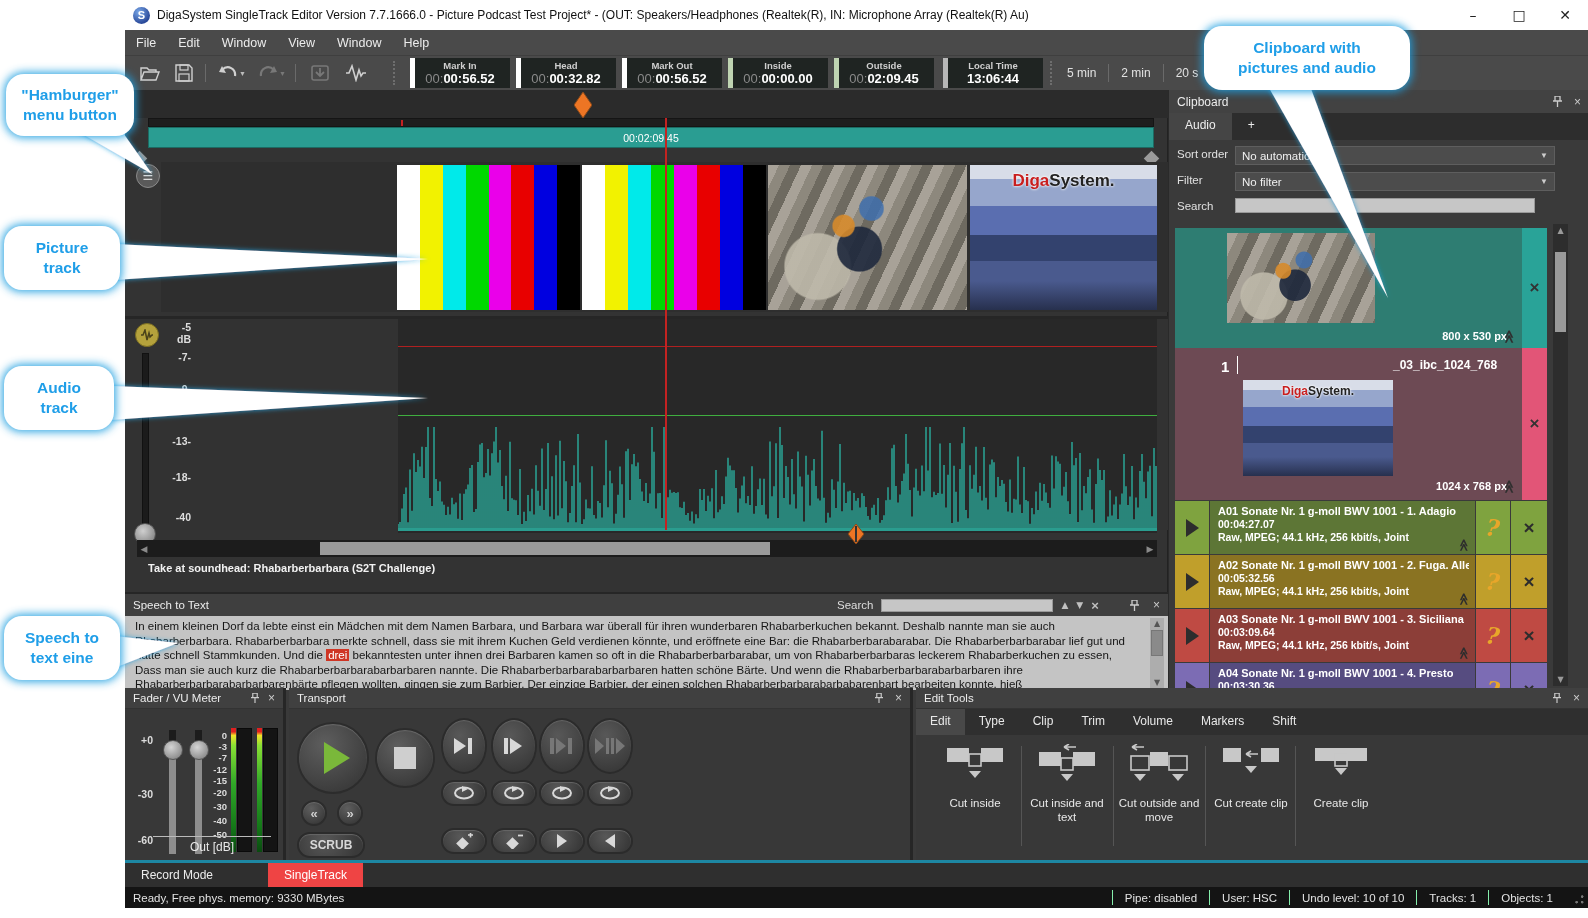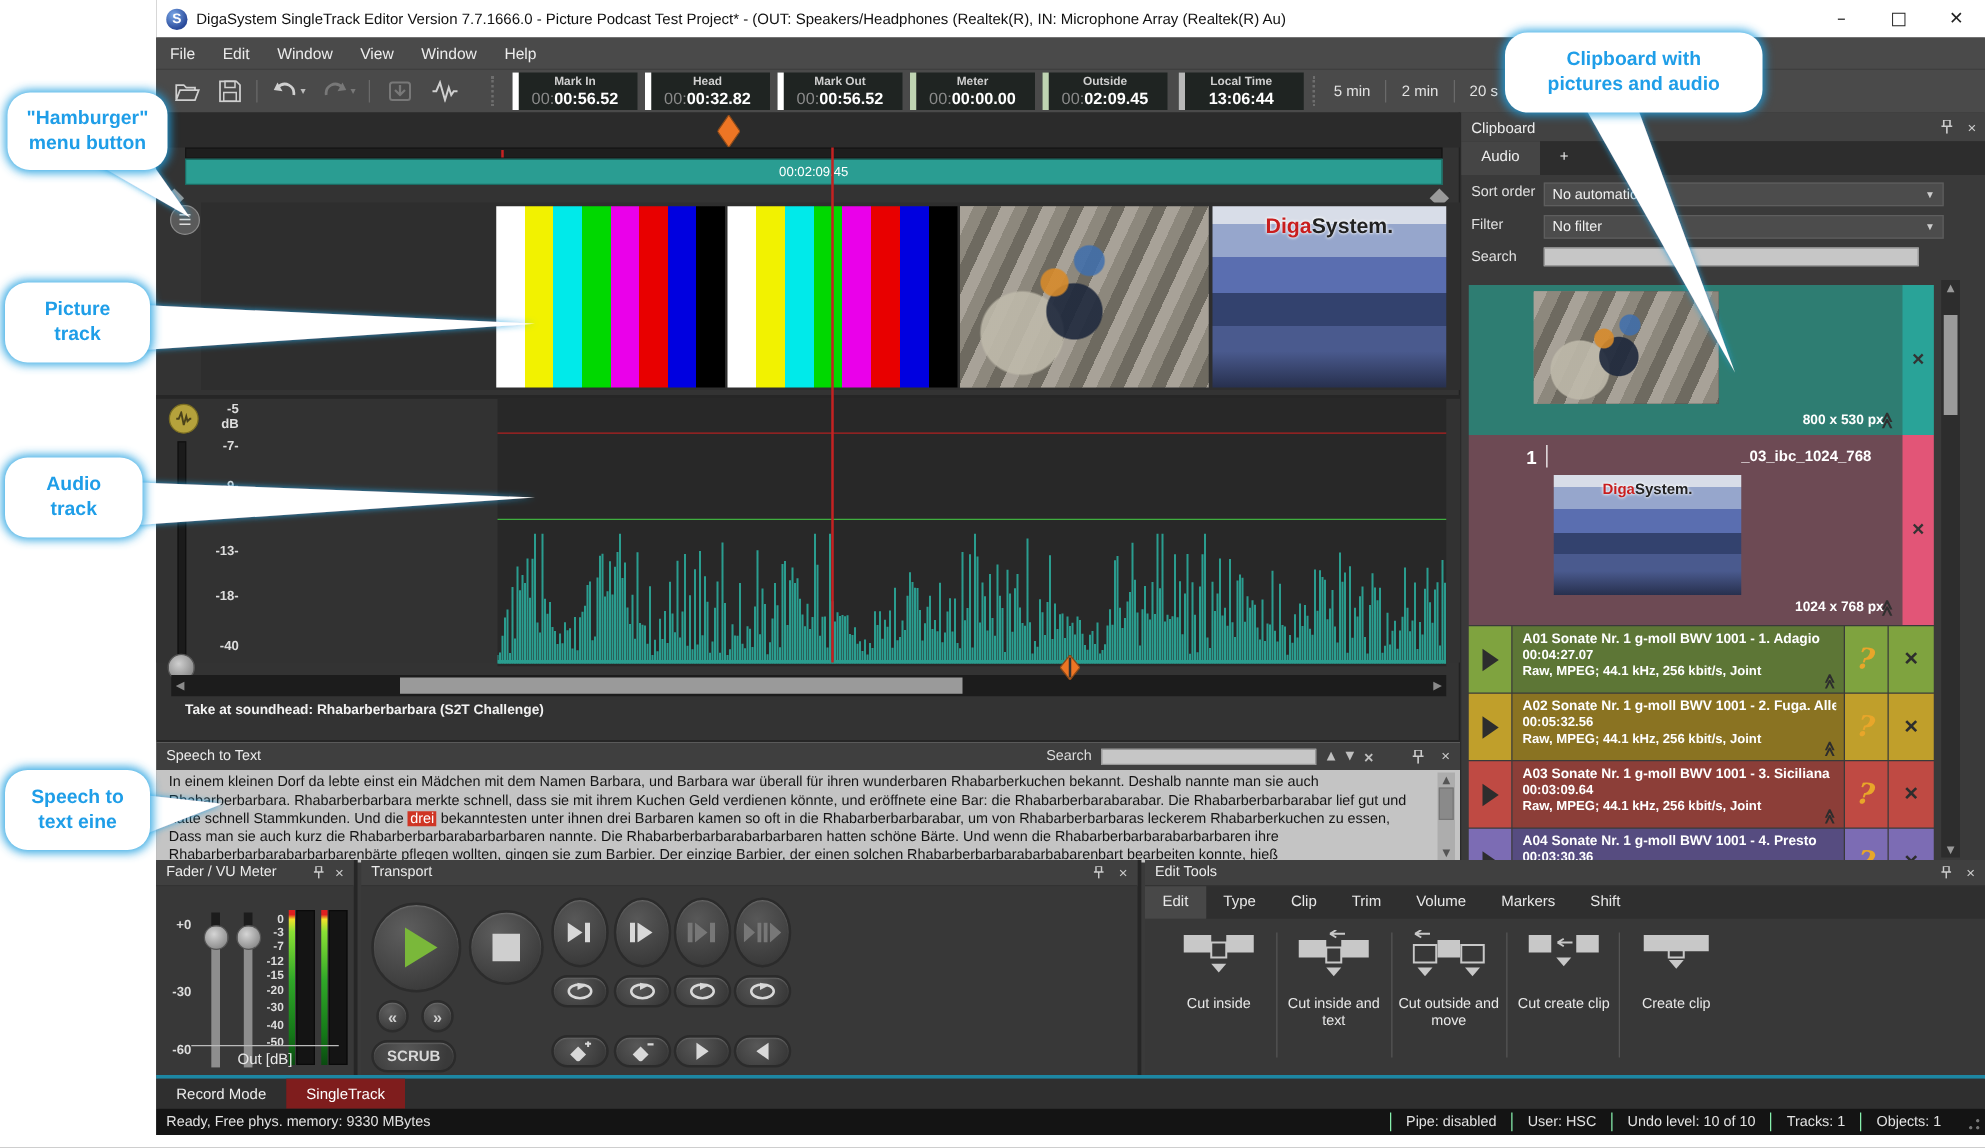--- a/index.html
+++ b/index.html
@@ -141,21 +141,21 @@
 .ettab.active { background:#484848; }
 .tool { position:absolute; top:56px; width:88px; text-align:center; }
 .tool .ticon { height:44px; display:flex; align-items:flex-start; justify-content:center; }
 .tool .tlabel { color:#e8e8e8; font-size:11.5px; line-height:14px; margin-top:8px; }
 .tsepv { position:absolute; top:58px; height:100px; border-left:1px solid #555; }
 
 
 #tealline { position:absolute; left:125px; top:860px; width:1463px; height:3px; background:#1d87a3; }
 #tabbar { position:absolute; left:125px; top:863px; width:1463px; height:24px; background:#2f2f2f; display:flex; align-items:stretch; }
 .btab { padding:4px 16px; color:#ececec; font-size:12px; display:flex; align-items:center; }
-.btab.active { background:#7f1d1d; color:#fff; }
+.btab.active { background:#ef4444; color:#fff;margin-left:39px; }
 #statusbar { position:absolute; left:125px; top:887px; width:1463px; height:21px; background:#141414; color:#e2e2e2; font-size:11.5px; display:flex; align-items:center; }
 #status-right { margin-left:auto; display:flex; align-items:center; height:100%; }
 #status-right .sseg { padding:0 12px; border-left:1px solid #86efac; height:70%; display:flex; align-items:center; }
 #grip { width:14px; height:14px; margin:0 3px 0 6px; background:
   radial-gradient(circle at 80% 80%, #777 1px, transparent 1.6px),
   radial-gradient(circle at 80% 40%, #777 1px, transparent 1.6px),
   radial-gradient(circle at 40% 80%, #777 1px, transparent 1.6px); }
 
 
 .callout { position:absolute; background:#fff; border-radius:16px; box-shadow:0 0 0 2px #fff, 0 0 8px 4px rgba(32,160,224,.9); color:#1f9ee8; font-size:15.5px; font-weight:bold; display:flex; flex-direction:column; align-items:center; justify-content:center; line-height:20px; z-index:60; text-align:center; }
@@ -237,21 +237,21 @@
     <span class="tc-l">Head</span>
     <span class="tc-v"><em>00:</em><strong>00:32.82</strong></span>
   </div>
   <div class="tc" style="left:497px">
     <i class="edge" style="background: rgb(255, 255, 255);"></i>
     <span class="tc-l">Mark Out</span>
     <span class="tc-v"><em>00:</em><strong>00:56.52</strong></span>
   </div>
   <div class="tc" style="left:603px">
     <i class="edge" style="background: rgb(191, 212, 178);"></i>
-    <span class="tc-l">Meter</span>
+    <span class="tc-l">Inside</span>
     <span class="tc-v"><em>00:</em><strong>00:00.00</strong></span>
   </div>
   <div class="tc" style="left:709px">
     <i class="edge" style="background: rgb(191, 212, 178);"></i>
     <span class="tc-l">Outside</span>
     <span class="tc-v"><em>00:</em><strong>02:09.45</strong></span>
   </div>
   <div class="tc" style="left:818px">
     <i class="edge" style="background: rgb(184, 184, 184);"></i>
     <span class="tc-l">Local Time</span>

